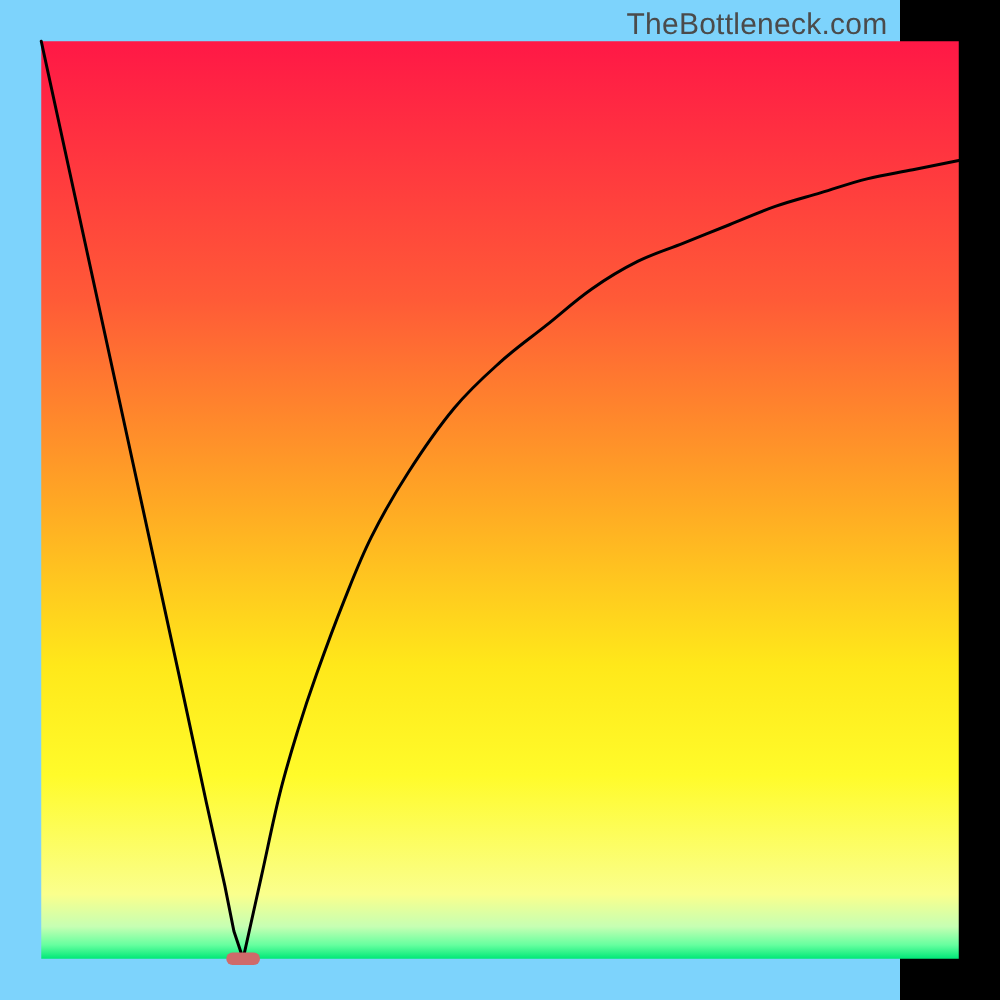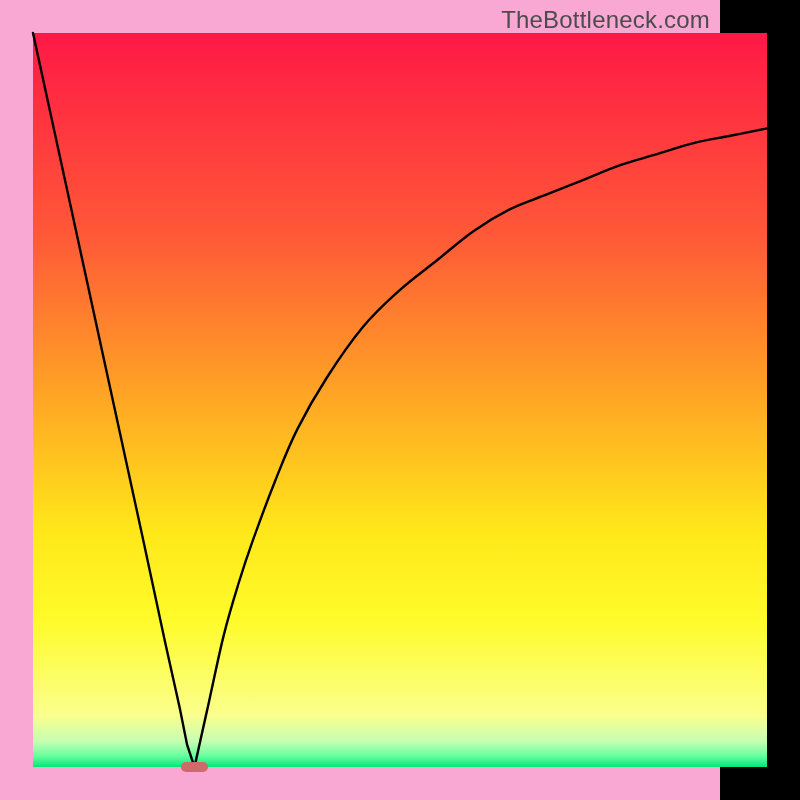--- a/index.html
+++ b/index.html
@@ -8,21 +8,21 @@
     width: 800px;
     height: 800px;
     overflow: hidden;
     background: #000;
     font-family: Arial, Helvetica, sans-serif;
   }
   .frame {
     position: relative;
     width: 720px;
     height: 800px;
-    background: #f9a8d4;
+    background: #7dd3fc;
   }
   .plot-area {
     position: absolute;
     left: 33px;
     top: 33px;
     width: 734px;
     height: 734px;
     
   }
   .watermark {

